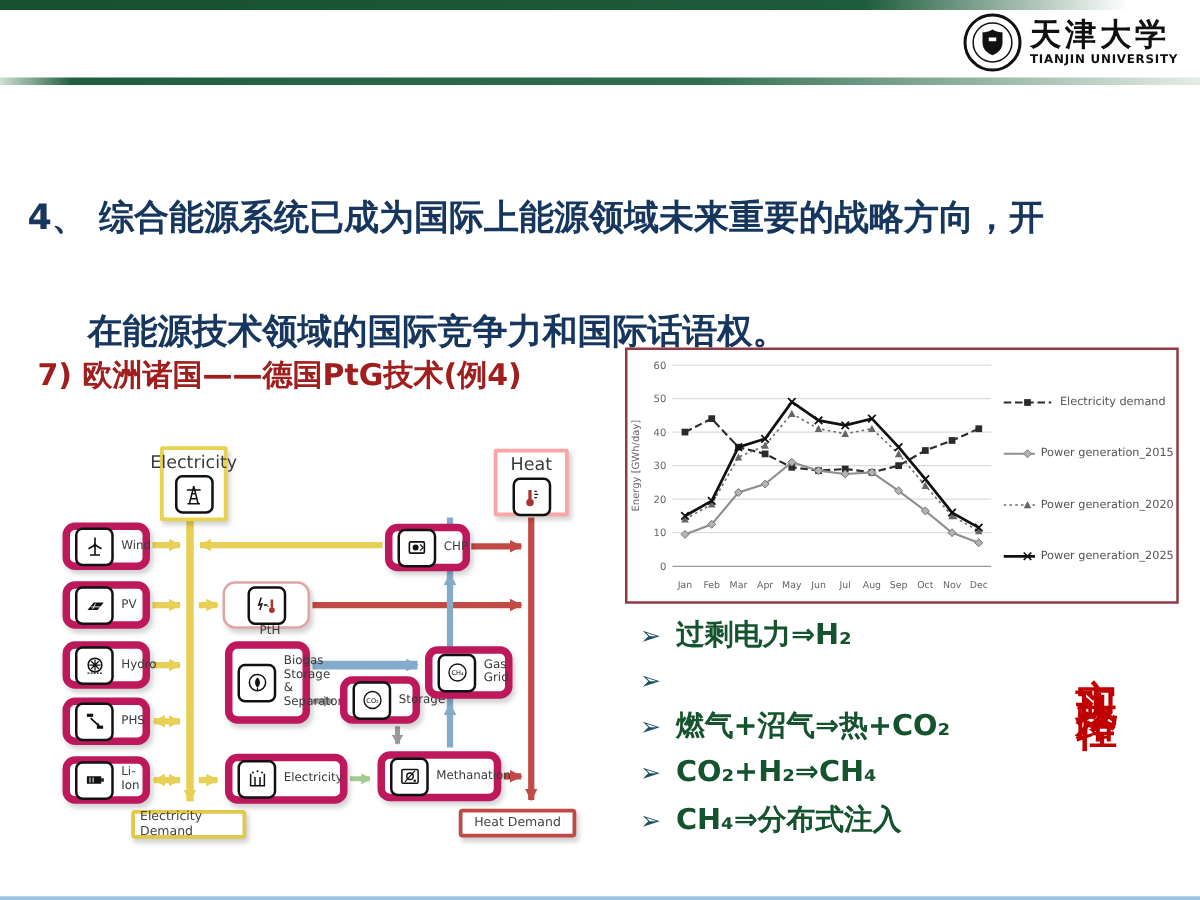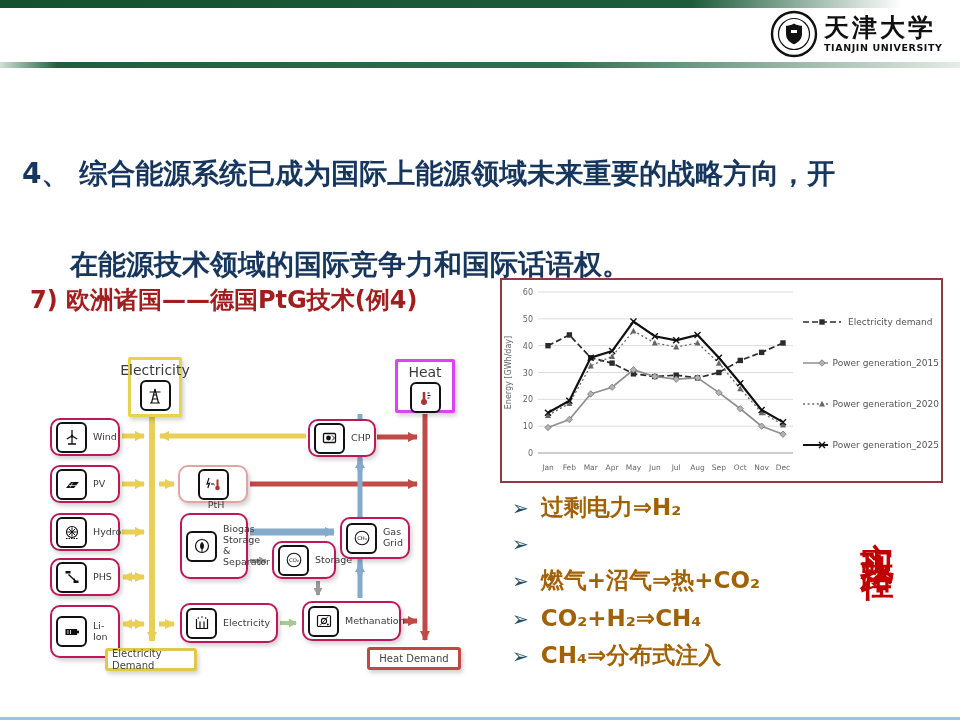--- a/index.html
+++ b/index.html
@@ -18,47 +18,47 @@
   
   .intro{position:absolute;top:104px;left:22px;width:920px;color:#17365d;font-weight:bold;
          font-size:28px;line-height:43px;}
   .intro .ln{white-space:nowrap;margin-top:48px;}
   .intro .indent{padding-left:48px;}
   
   .subhead{position:absolute;top:284px;left:30px;font-size:24px;font-weight:bold;color:#a01e1e;}
   
   .diagram{position:absolute;left:30px;top:335px;width:462px;height:358px;}
   .flow{position:absolute;left:0;top:0;z-index:0;}
-  .node{position:absolute;z-index:1;background:#fff;border:2px solid #be185d;border-radius:10px;
+  .node{position:absolute;z-index:1;background:#fff;border:6px solid #be185d;border-radius:10px;
         box-shadow:2px 3px 4px rgba(0,0,0,.18);display:flex;align-items:center;padding:2px 4px;box-sizing:border-box;}
   .node .nicon{width:27px;height:27px;border:2px solid #111;border-radius:6px;background:#fff;
         display:flex;align-items:center;justify-content:center;flex:none;}
   .node .nlabel{font-size:9.5px;color:#3a3a3a;margin-left:6px;line-height:1.15;}
   .hub{flex-direction:column;justify-content:flex-start;padding-top:2px;}
   .hub .nlabel{margin:0 0 2px 0;font-size:14px;}
   .hub-e{border:3px solid #e7d34f;border-radius:2px;}
   .hub-g{border:3px solid #a8c4da;border-radius:2px;}
-  .hub-h{border:3px solid #d946ef;border-radius:2px;}
+  .hub-h{border:3px solid #fca5a5;border-radius:2px;}
   .pth-b{border:2px solid #e0a5a5;flex-direction:column;}
   .demand{border-radius:3px;justify-content:center;box-shadow:2px 3px 4px rgba(0,0,0,.18);}
   .demand .nlabel{margin:0;font-size:10px;color:#444;}
   .e-dem{border:3px solid #e0c84a;}
   .h-dem{border:3px solid #bf4a45;}
   
   .chart-panel{position:absolute;left:500px;top:278px;width:443px;height:205px;border:2px solid #913a44;
                background:#fff;display:flex;box-sizing:border-box;}
   .chart-legend{width:140px;display:flex;flex-direction:column;justify-content:space-around;
                 padding:22px 2px 16px 0;box-sizing:border-box;}
   .legend-item{display:flex;align-items:center;gap:5px;}
   .legend-item span{font-size:9px;color:#555;white-space:nowrap;}
   
   .bullets{position:absolute;left:512px;top:492px;width:335px;}
   .bullet{display:flex;align-items:baseline;margin-bottom:9px;}
   .bullet .mk{color:#1f4e63;font-size:20px;margin-right:12px;flex:none;}
-  .bullet .tx{font-size:23px;font-weight:bold;color:#a16207;white-space:nowrap;}
+  .bullet .tx{font-size:23px;font-weight:bold;color:#14532d;white-space:nowrap;}
   
   .path-label{position:absolute;left:854px;top:516px;writing-mode:vertical-rl;text-orientation:upright;
               font-size:33px;font-weight:bold;color:#c00000;letter-spacing:9px;}
   
   .footer{position:absolute;bottom:7px;left:0;width:100%;text-align:center;
           font-family:"Liberation Serif","DejaVu Serif",serif;font-size:13px;color:#1f3864;}
   .bottom-rule{position:absolute;bottom:0;left:0;width:100%;height:3px;background:#9dc3e6;}
 </style>
 </head>
 <body>
@@ -185,21 +185,21 @@
       <span class="nicon">
         <svg width="20" height="20" viewBox="0 0 20 20">
             <rect x="3.5" y="4" width="5" height="2.5" fill="#111"></rect>
             <rect x="11.5" y="13.5" width="5" height="2.5" fill="#111"></rect>
             <path d="M6.5 7.5l7 6.5" stroke="#111" stroke-width="1.4"></path>
             <path d="M11 12.5l2.5 1.5-.8-2.8" fill="#111"></path>
           </svg>
       </span>
       <span class="nlabel">PHS</span>
     </div>
-    <div class="node" style="left:20px;top:270px;width:70px;height:53px">
+    <div class="node" style="left:20px;top:270px;width:70px;height:38px">
       <span class="nicon">
         <svg width="20" height="20" viewBox="0 0 20 20">
             <rect x="3.5" y="7" width="11.5" height="6" fill="#111"></rect>
             <rect x="15" y="8.6" width="2" height="2.8" fill="#111"></rect>
             <path d="M6 8v4M8.5 8v4" stroke="#fff" stroke-width=".8"></path>
           </svg>
       </span>
       <span class="nlabel">Li-Ion</span>
     </div>
 

